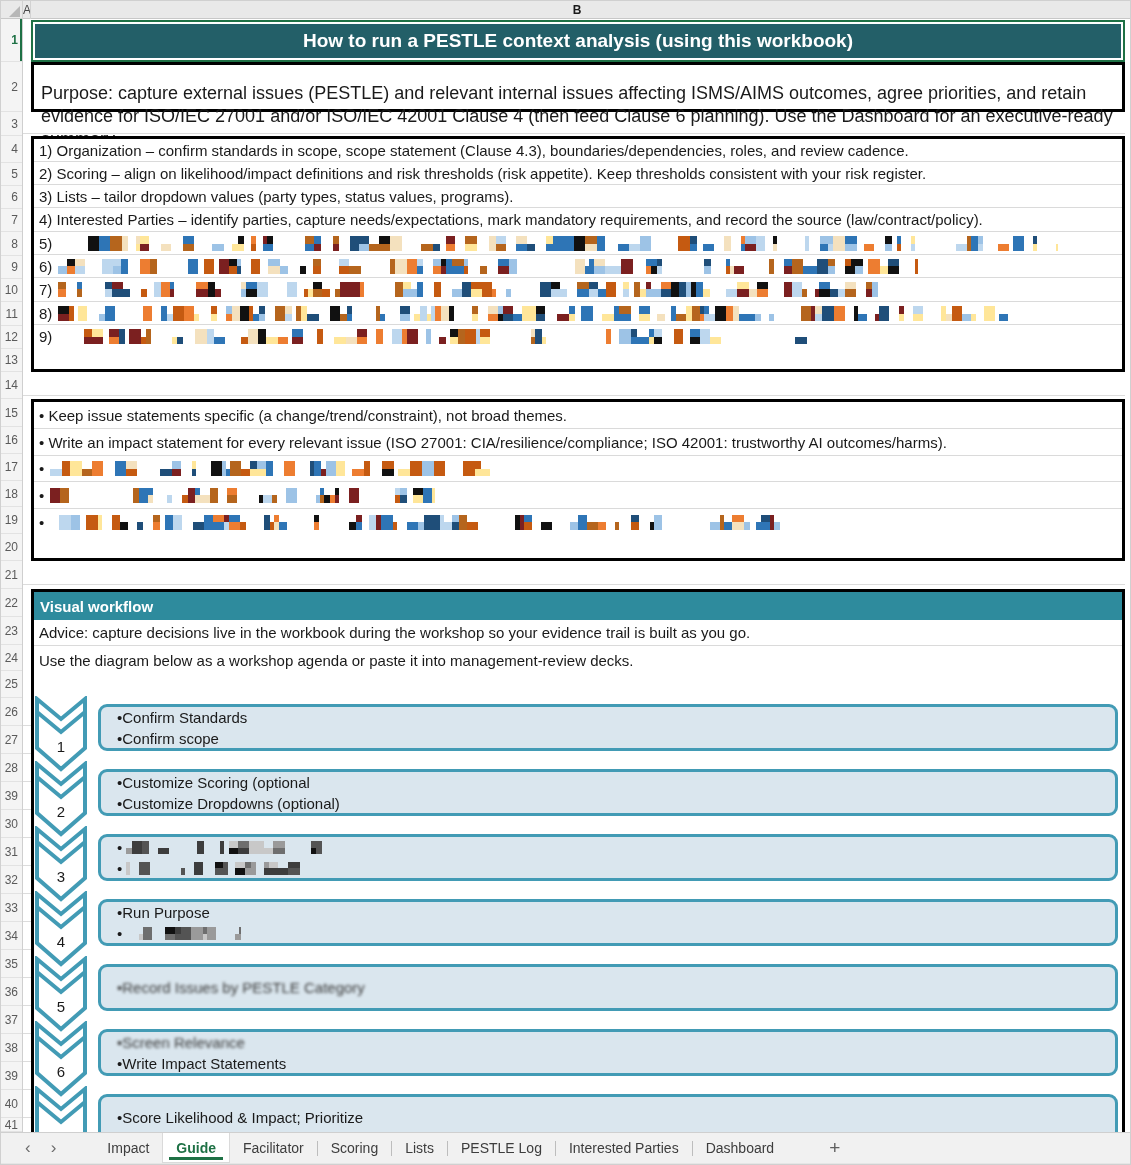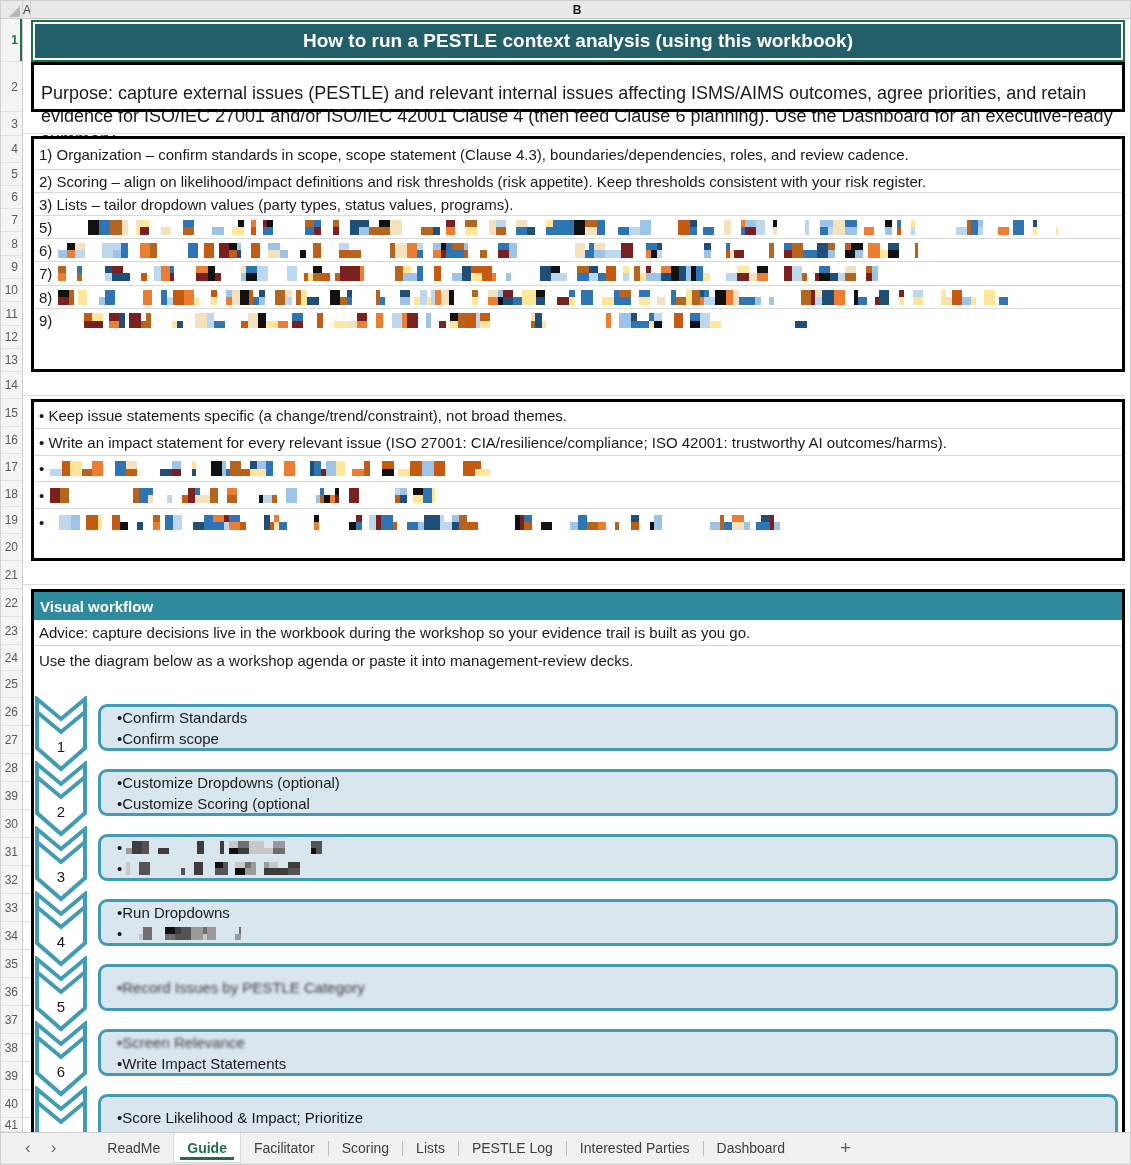--- a/index.html
+++ b/index.html
@@ -126,23 +126,24 @@
     <div class="gridline" style="top:376px"></div>
     <div class="gridline" style="top:565px"></div>
     <div class="sliver-lines"></div>
 
     <div class="block title-cell" style="top:1px;height:42px;">How to run a PESTLE context analysis (using this workbook)</div>
 
     <div class="block purpose" style="top:43px;height:50px;">Purpose: capture external issues (PESTLE) and relevant internal issues affecting ISMS/AIMS outcomes, agree priorities, and retain evidence for ISO/IEC 27001 and/or ISO/IEC 42001 Clause 4 (then feed Clause 6 planning). Use the Dashboard for an executive-ready summary.</div>
 
     <div class="block section" style="top:117px;height:236px;" id="steps-block">
       <div id="steps-rows">
-          <div class="srow" style="height: 31px; text-align: center;">1) Organization – confirm standards in scope, scope statement (Clause 4.3), boundaries/dependencies, roles, and review cadence.</div>
+          <div class="srow" style="height: 23px; text-align: center;">1) Organization – confirm standards in scope, scope statement (Clause 4.3), boundaries/dependencies, roles, and review cadence.</div>
           <div class="srow" style="height: 23px;">2) Scoring – align on likelihood/impact definitions and risk thresholds (risk appetite). Keep thresholds consistent with your risk register.</div>
           <div class="srow" style="height: 23px;">3) Lists – tailor dropdown values (party types, status values, programs).</div>
+          <div class="srow" style="height: 24px;">4) Interested Parties – identify parties, capture needs/expectations, mark mandatory requirements, and record the source (law/contract/policy).</div>
           <div class="srow" style="height: 23px;">
             <span class="prefix">5)</span>
             <span class="mosaic" style="width: 1000px;">
               <i style="width:6px"></i>
               <i style="width:9px"></i>
               <i style="width:7px"></i>
               <i style="width:8px"></i>
               <i style="width:11px;background:linear-gradient(180deg,#111111 0 50%,#111111 50% 100%)"></i>
               <i style="width:11px;background:linear-gradient(180deg,#2E75B6 0 50%,#2E75B6 50% 100%)"></i>
               <i style="width:12px;background:linear-gradient(180deg,#B5651D 0 50%,#B5651D 50% 100%)"></i>
@@ -945,24 +946,24 @@
           <div class="line">
             <span>•Confirm scope</span>
           </div>
         </div>
         <div class="chev" style="top: 742px;"><svg width="54" height="78" viewBox="0 0 54 78">
             <path d="M3 3 L27 23 L51 3 L51 52 L27 73 L3 52 Z" fill="#ffffff" stroke="#429BB5" stroke-width="4" stroke-linejoin="miter"></path>
             <path d="M3 16 L27 36 L51 16" fill="none" stroke="#429BB5" stroke-width="4"></path>
           </svg><span class="num">2</span></div>
         <div class="wf-box" style="top: 750px;">
           <div class="line">
+            <span>•Customize Scoring (optional</span>
+          </div>
+          <div class="line">
             <span>•Customize Dropdowns (optional)</span>
-          </div>
-          <div class="line">
-            <span>•Customize Scoring (optional</span>
           </div>
         </div>
         <div class="chev" style="top: 807px;"><svg width="54" height="78" viewBox="0 0 54 78">
             <path d="M3 3 L27 23 L51 3 L51 52 L27 73 L3 52 Z" fill="#ffffff" stroke="#429BB5" stroke-width="4" stroke-linejoin="miter"></path>
             <path d="M3 16 L27 36 L51 16" fill="none" stroke="#429BB5" stroke-width="4"></path>
           </svg><span class="num">3</span></div>
         <div class="wf-box" style="top: 815px;">
           <div class="line">
             <span style="margin-right: 4px;">•</span>
             <span class="mosaic" style="height: 13px; width: 210px;">
@@ -1021,21 +1022,21 @@
               <i style="width:10px"></i>
             </span>
           </div>
         </div>
         <div class="chev" style="top: 872px;"><svg width="54" height="78" viewBox="0 0 54 78">
             <path d="M3 3 L27 23 L51 3 L51 52 L27 73 L3 52 Z" fill="#ffffff" stroke="#429BB5" stroke-width="4" stroke-linejoin="miter"></path>
             <path d="M3 16 L27 36 L51 16" fill="none" stroke="#429BB5" stroke-width="4"></path>
           </svg><span class="num">4</span></div>
         <div class="wf-box" style="top: 880px;">
           <div class="line">
-            <span>•Run Dropdowns</span>
+            <span>•Run Purpose</span>
           </div>
           <div class="line">
             <span style="margin-right: 4px;">•</span>
             <span class="mosaic" style="height: 13px; width: 115px;">
               <i style="width:6px"></i>
               <i style="width:7px"></i>
               <i style="width:4px;background:linear-gradient(180deg,transparent 0 50%,#c8c8c8 50% 100%)"></i>
               <i style="width:9px;background:linear-gradient(180deg,#6e6e6e 0 50%,#6e6e6e 50% 100%)"></i>
               <i style="width:8px"></i>
               <i style="width:5px"></i>
@@ -1082,21 +1083,21 @@
             <span>•Score Likelihood &amp; Impact; Prioritize</span>
           </div>
         </div>
       </div>
   </div>
 
   <div class="tabbar">
     <div class="nav first">‹</div>
     <div class="nav">›</div>
     <div class="tabs" id="tabs">
-        <div class="tab">ReadMe</div>
+        <div class="tab">Impact</div>
         <div class="tab active">Guide</div>
         <div class="tab">Facilitator</div>
         <div class="tabsep"></div>
         <div class="tab">Scoring</div>
         <div class="tabsep"></div>
         <div class="tab">Lists</div>
         <div class="tabsep"></div>
         <div class="tab">PESTLE Log</div>
         <div class="tabsep"></div>
         <div class="tab">Interested Parties</div>

